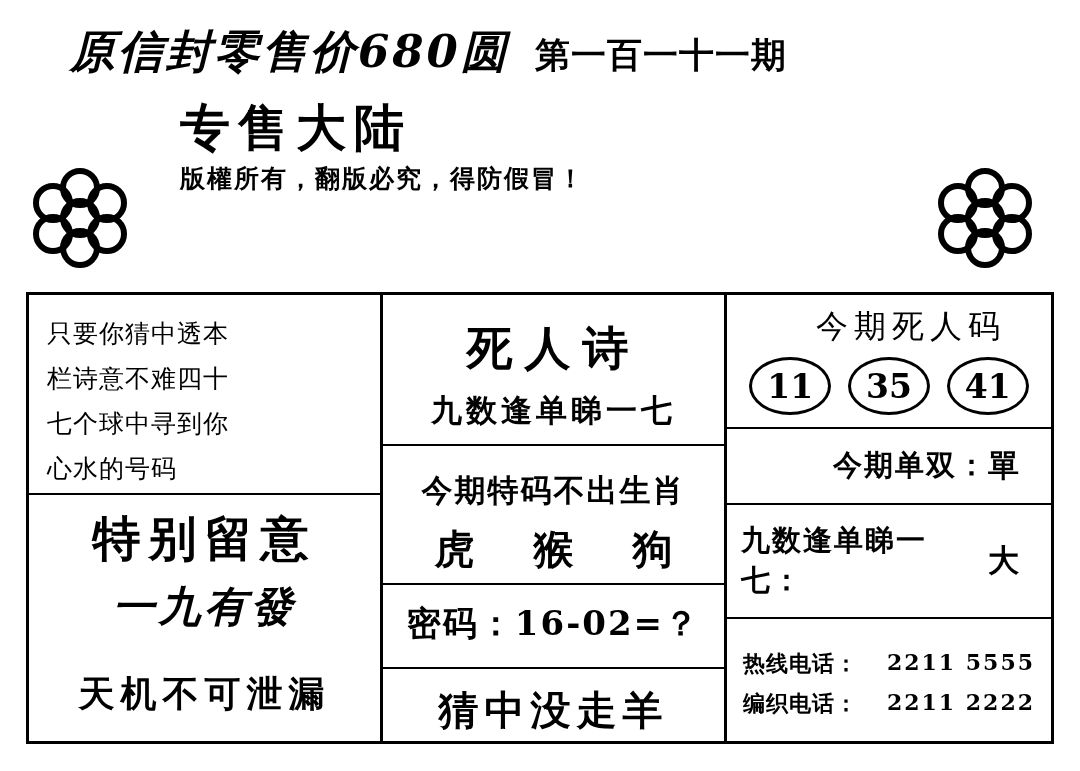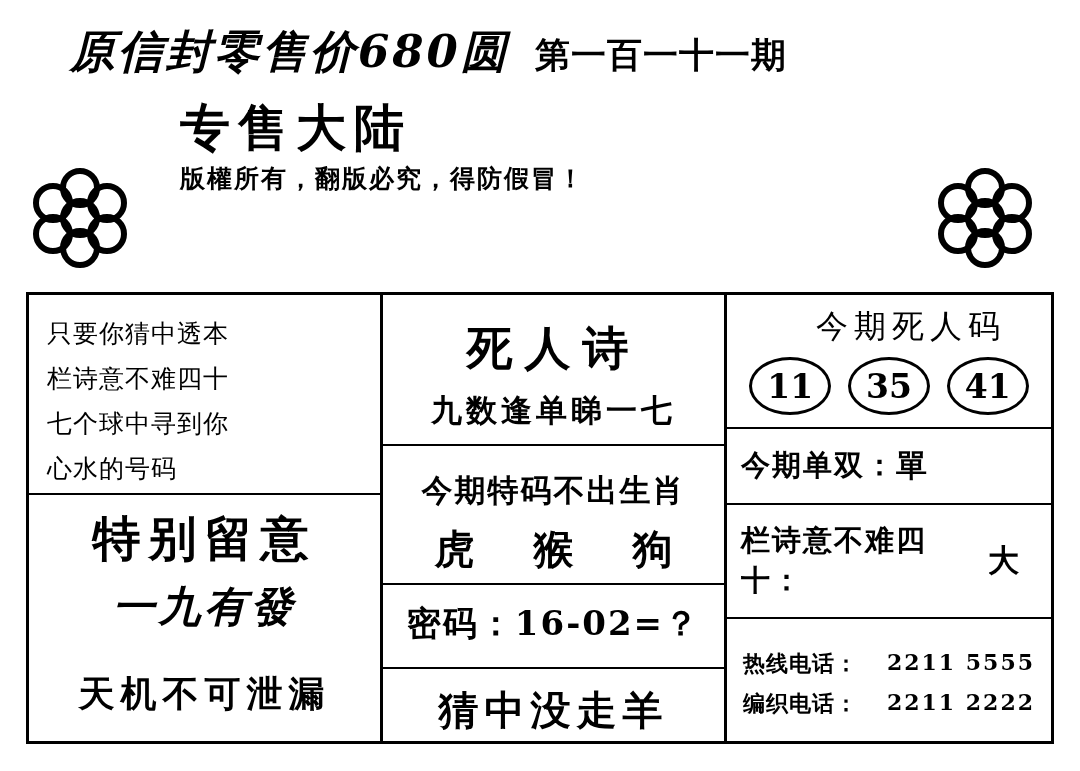--- a/index.html
+++ b/index.html
@@ -246,21 +246,21 @@
     font-size: 33px;
   }
   .r-row {
     border-top: 2px solid #000;
     font-family: "DejaVu Serif", serif;
     font-weight: bold;
     font-size: 29px;
     letter-spacing: 2px;
     padding: 16px 12px 16px 14px;
     display: flex;
-    justify-content: flex-start;
+    justify-content: flex-end;
     align-items: center;
   }
   .r-row .val { font-size: 31px; padding-right: 18px; }
   .r-phones {
     border-top: 2px solid #000;
     padding: 30px 16px 0 16px;
     font-family: "DejaVu Serif", serif;
     font-weight: bold;
     font-size: 22px;
     letter-spacing: 1px;
@@ -360,21 +360,21 @@
           <div class="ball">11</div>
           <div class="ball">35</div>
           <div class="ball">41</div>
         </div>
       </div>
       <div class="r-row">
         <span>今期单双：</span>
         <span class="val">單</span>
       </div>
       <div class="r-row">
-        <span>栏诗意不难四十：</span>
+        <span>九数逢单睇一七：</span>
         <span class="val">大</span>
       </div>
       <div class="r-phones">
         <div class="phone-line">
           <span>热线电话：</span>
           <span class="phone-num">2211  5555</span>
         </div>
         <div class="phone-line">
           <span>编织电话：</span>
           <span class="phone-num">2211  2222</span>

